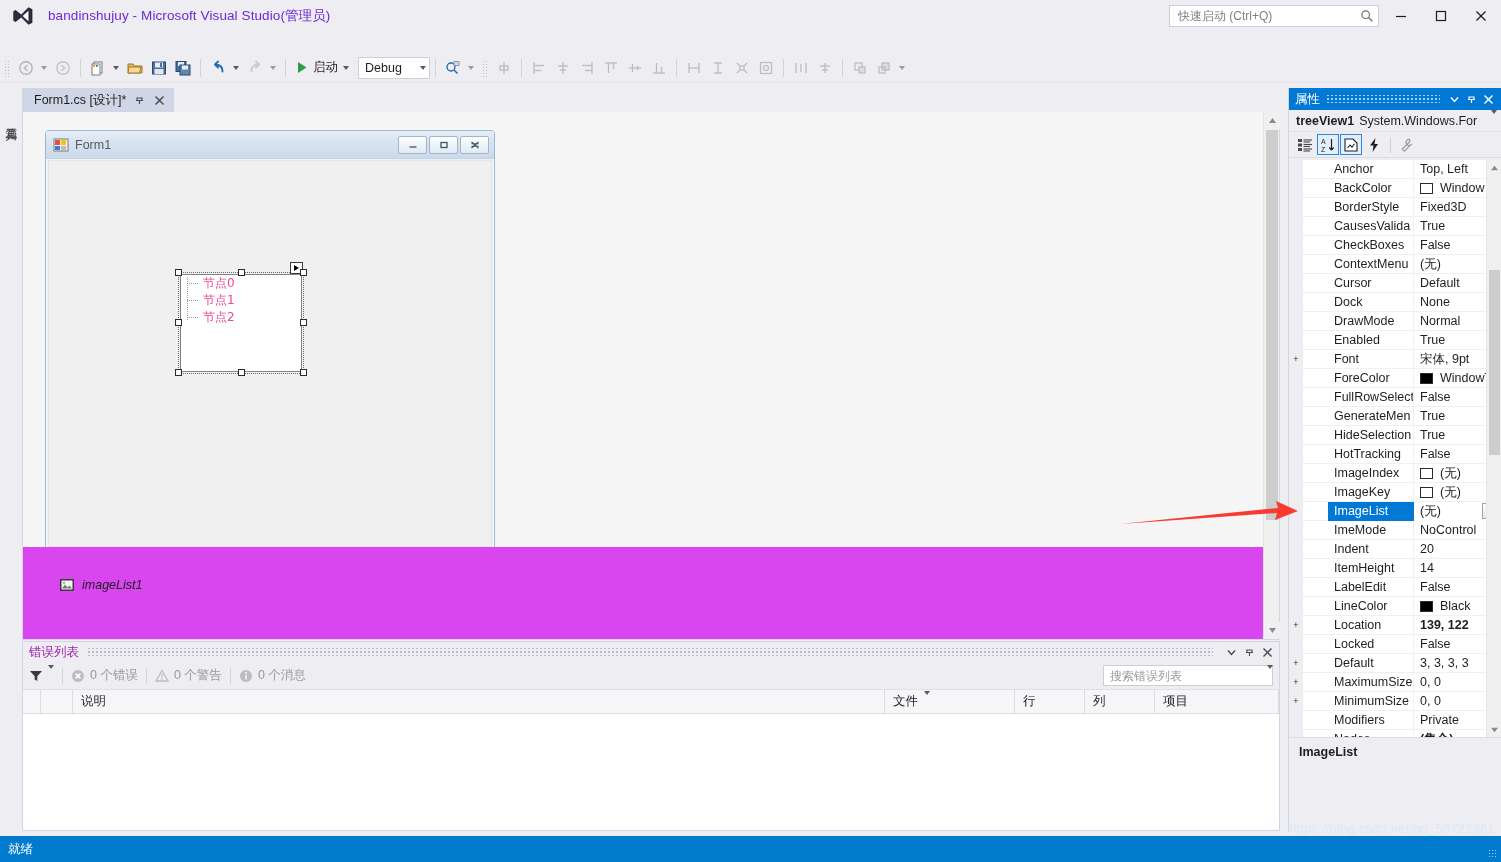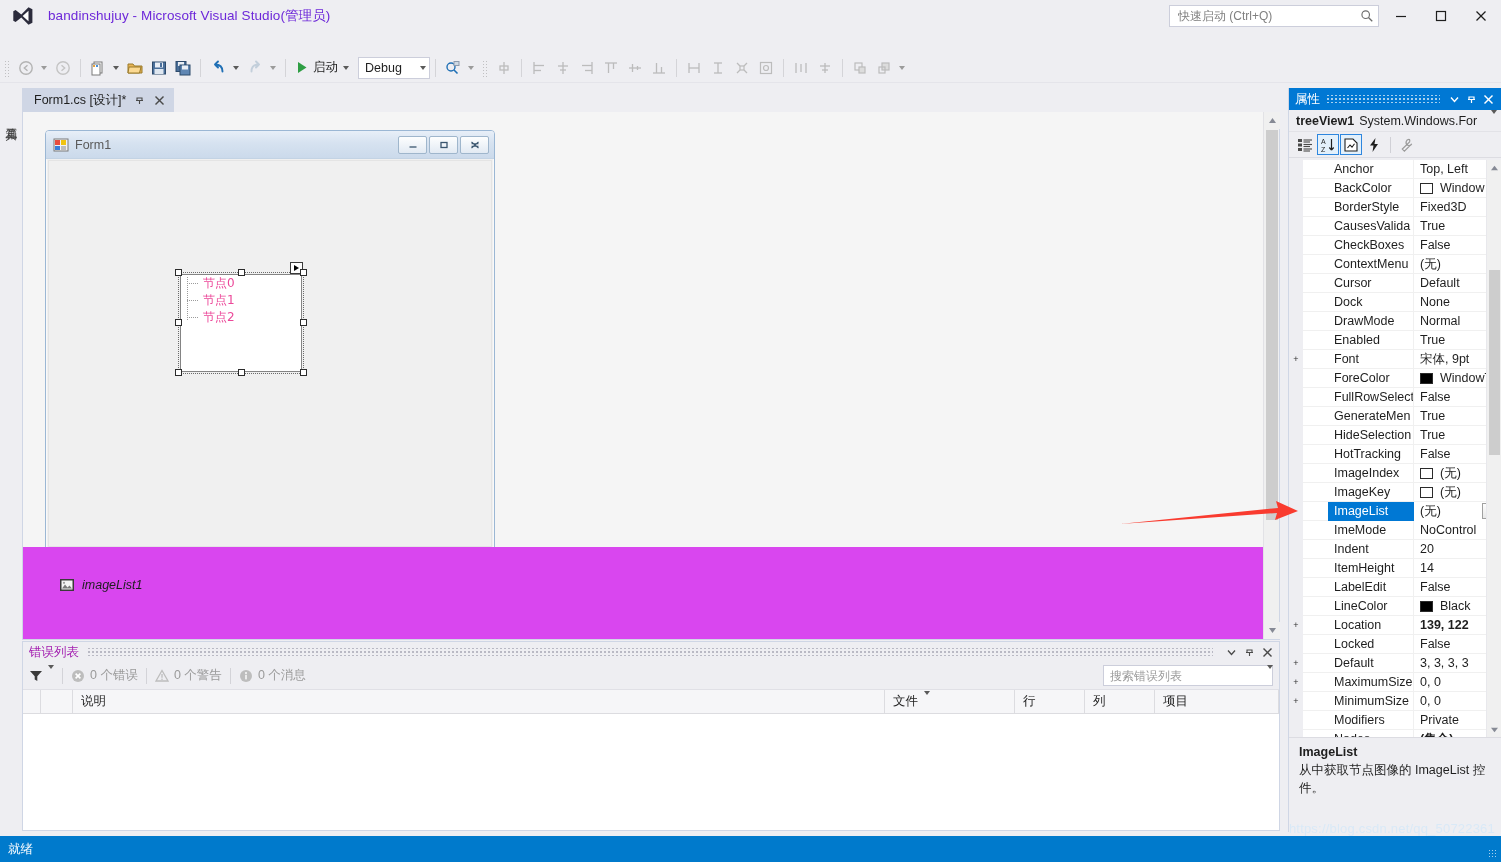--- a/index.html
+++ b/index.html
@@ -1006,21 +1006,20 @@
       <div class="sb-thumb" style="top:110px;height:185px"></div>
       <div class="sb-arrow" style="position:absolute;bottom:0">
         <svg width="9" height="6" viewBox="0 0 9 6">
             <path d="M4.5 5.2 L1 0.8 L8 0.8 Z" fill="#868a95"></path>
           </svg>
       </div>
     </div>
 
     <div class="props-desc">
       <div class="desc-title">ImageList</div>
-      <div class="desc-body">从中获取节点图像的 ImageList 控件。</div>
     </div>
   </div>
 
   <svg class="red-arrow" viewBox="0 0 182 30">
     <path d="M2 26 L160 10 L158 3 L180 13 L157 22 L159 15 Z" fill="#f93b2f"></path>
   </svg>
 
   <div class="statusbar">
     <span>就绪</span>
     <div class="status-grip"></div>

